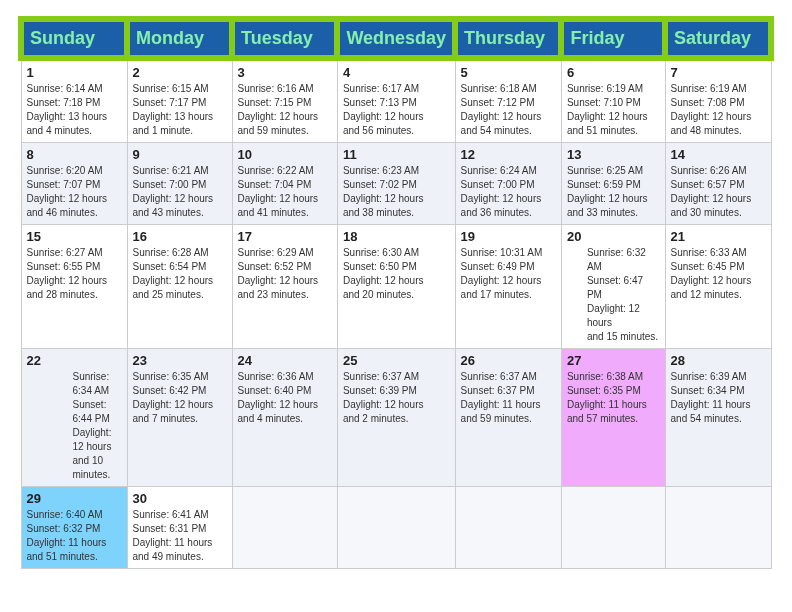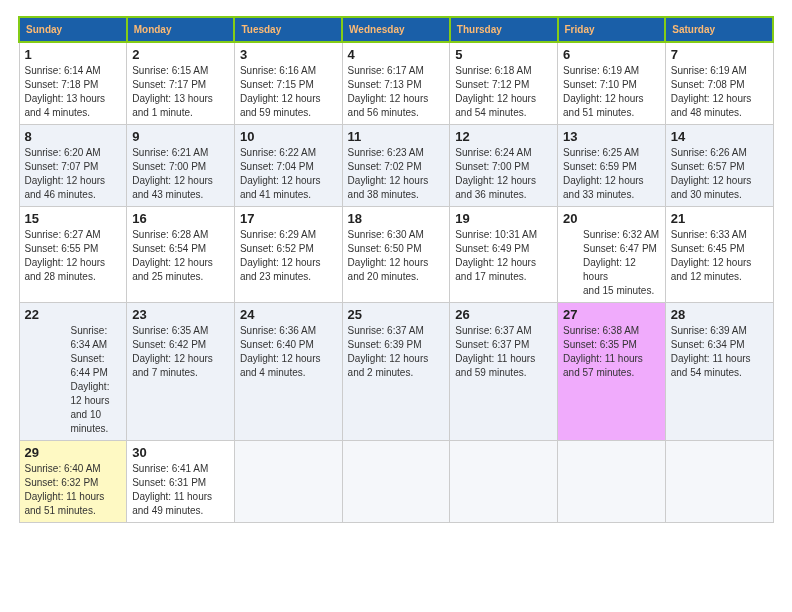--- a/index.html
+++ b/index.html
@@ -52,26 +52,26 @@
       font-size: 15px;
       color: #555;
     }
     .calendar {
       width: 100%;
       border-collapse: collapse;
       border: 1px solid #ccc;
     }
     .calendar th {
       background: #1a5fa8;
-      color: #fdba74;
-      font-size: 10px;
+      color: #86efac;
+      font-size: 18px;
       font-weight: bold;
       text-align: left;
       padding: 6px 6px;
-      border: 2px solid #84cc16;
+      border: 6px solid #84cc16;
     }
     .calendar td {
       vertical-align: top;
       border: 1px solid #ccc;
       padding: 4px 5px;
       font-size: 10.5px;
       color: #333;
       width: calc(100% / 7);
       min-height: 72px;
       height: 72px;
@@ -314,21 +314,21 @@
           </td>
           <td style="background: rgb(238, 242, 248);">
             <span class="day-num">28</span>
             <div class="day-info" style="white-space: pre-line;">Sunrise: 6:39 AM
 Sunset: 6:34 PM
 Daylight: 11 hours
 and 54 minutes.</div>
           </td>
         </tr>
         <tr>
-          <td style="background: #fef9c3;">
+          <td style="background: #7dd3fc;">
             <span class="day-num">29</span>
             <div class="day-info" style="white-space: pre-line;">Sunrise: 6:40 AM
 Sunset: 6:32 PM
 Daylight: 11 hours
 and 51 minutes.</div>
           </td>
           <td style="background: rgb(255, 255, 255);">
             <span class="day-num">30</span>
             <div class="day-info" style="white-space: pre-line;">Sunrise: 6:41 AM
 Sunset: 6:31 PM

